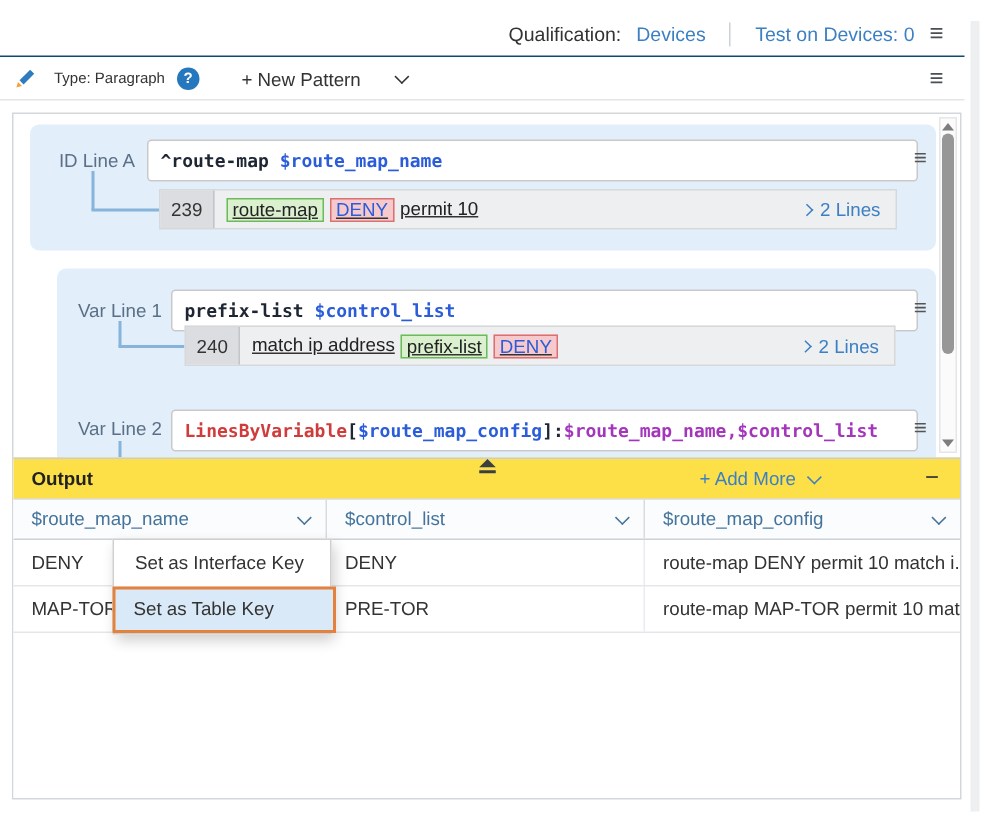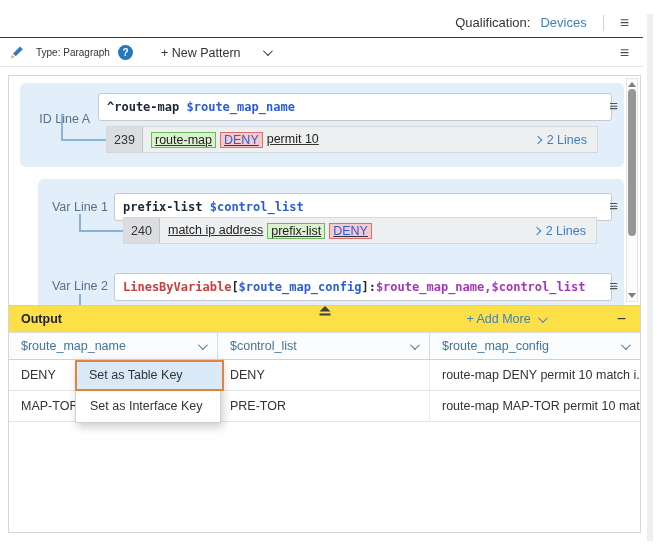--- a/index.html
+++ b/index.html
@@ -115,20 +115,21 @@
 </style>
 </head>
 <body>
 
 <div class="screen">
 
   <div class="status-bar">
     <span>Qualification:</span>
     <span class="link">Devices</span>
     <span class="vdiv"></span>
+    <span class="link">Test on Devices: 0</span>
     <span class="burger">≡</span>
   </div>
 
   <div class="toolbar">
     <svg width="16" height="16" viewBox="0 0 16 16" style="cursor:pointer;">
       <g transform="rotate(45 8 8)">
         <rect x="6.3" y="0.5" width="3.8" height="10" fill="#2e7bbf"></rect>
         <polygon points="6.3,12 10.1,12 8.2,15.4" fill="#f2a33c"></polygon>
       </g>
     </svg>
@@ -139,21 +140,21 @@
       <span class="chev down"></span>
     </span>
     <span class="burger" style="margin-left:auto;margin-right:14px;">≡</span>
   </div>
 
   <div class="container">
 
     <div class="pattern-area">
 
       <div class="block" style="left:11px;top:7px;width:604px;height:84px;">
-        <div class="block-label" style="top:29px;padding-left:17px;">ID Line A</div>
+        <div class="block-label" style="top:17px;padding-left:17px;">ID Line A</div>
         <div class="pattern-input" style="left:78px;top:10px;width:514px;"><span class="c-code">^route-map </span><span class="c-var">$route_map_name</span></div>
         <span class="burger" style="top:15px;">≡</span>
         <div class="conn-v" style="left:41px;top:31px;height:26px;"></div>
         <div class="conn-h" style="left:41px;top:56px;width:45px;"></div>
         <div class="match-row" style="left:86px;top:43px;width:492px;">
           <div class="line-badge">239</div>
           <div class="tokens">
               <span class="tok-green">route-map</span>
               <span class="tok-red">DENY</span>
               <span class="tok-plain">permit 10</span>
@@ -235,20 +236,20 @@
         <div class="td c2">DENY</div>
         <div class="td c3">route-map DENY permit 10 match i...</div>
       </div>
       <div class="trow">
         <div class="td c1">MAP-TOR</div>
         <div class="td c2">PRE-TOR</div>
         <div class="td c3">route-map MAP-TOR permit 10 mat...</div>
       </div>
 
       <div class="ctx-menu">
+        <div class="ctx-item">Set as Interface Key</div>
         <div class="ctx-item active">Set as Table Key</div>
-        <div class="ctx-item">Set as Interface Key</div>
       </div>
     </div>
   </div>
 
   <div class="right-strip"></div>
 </div>
 
 </body></html>

